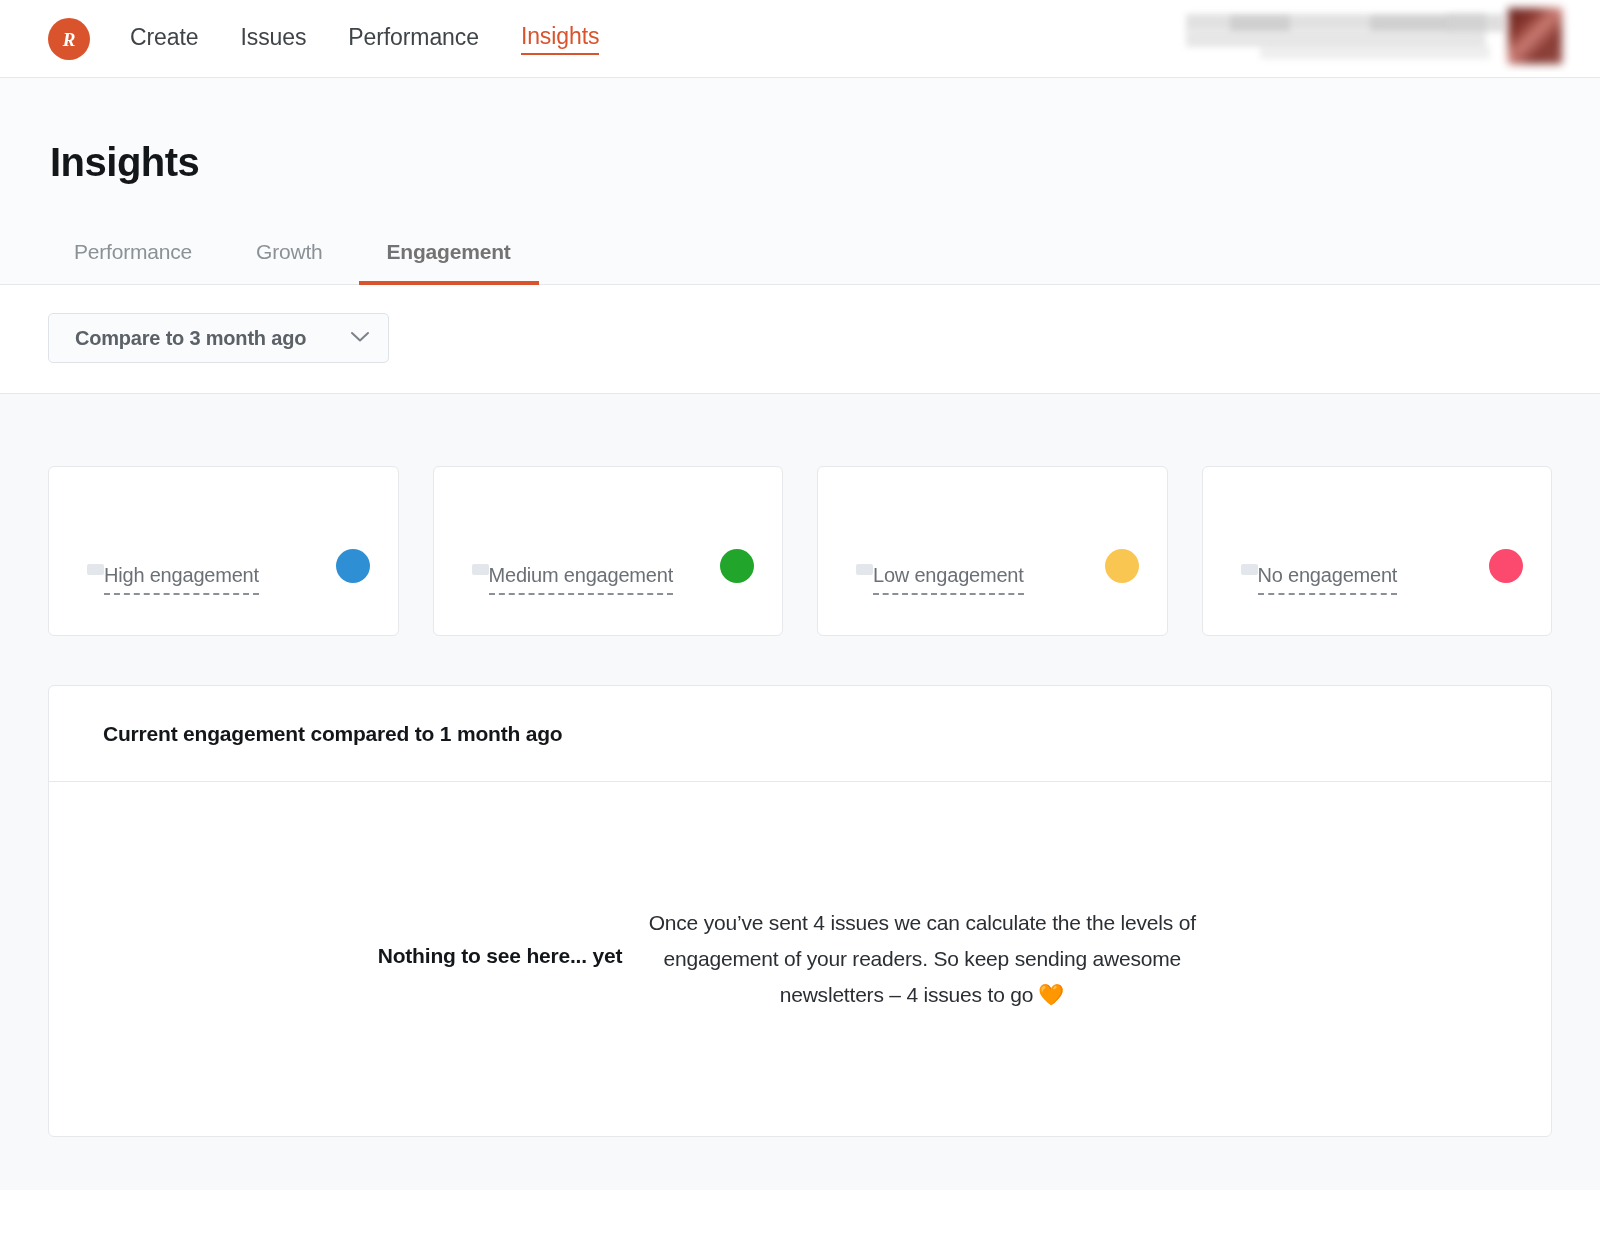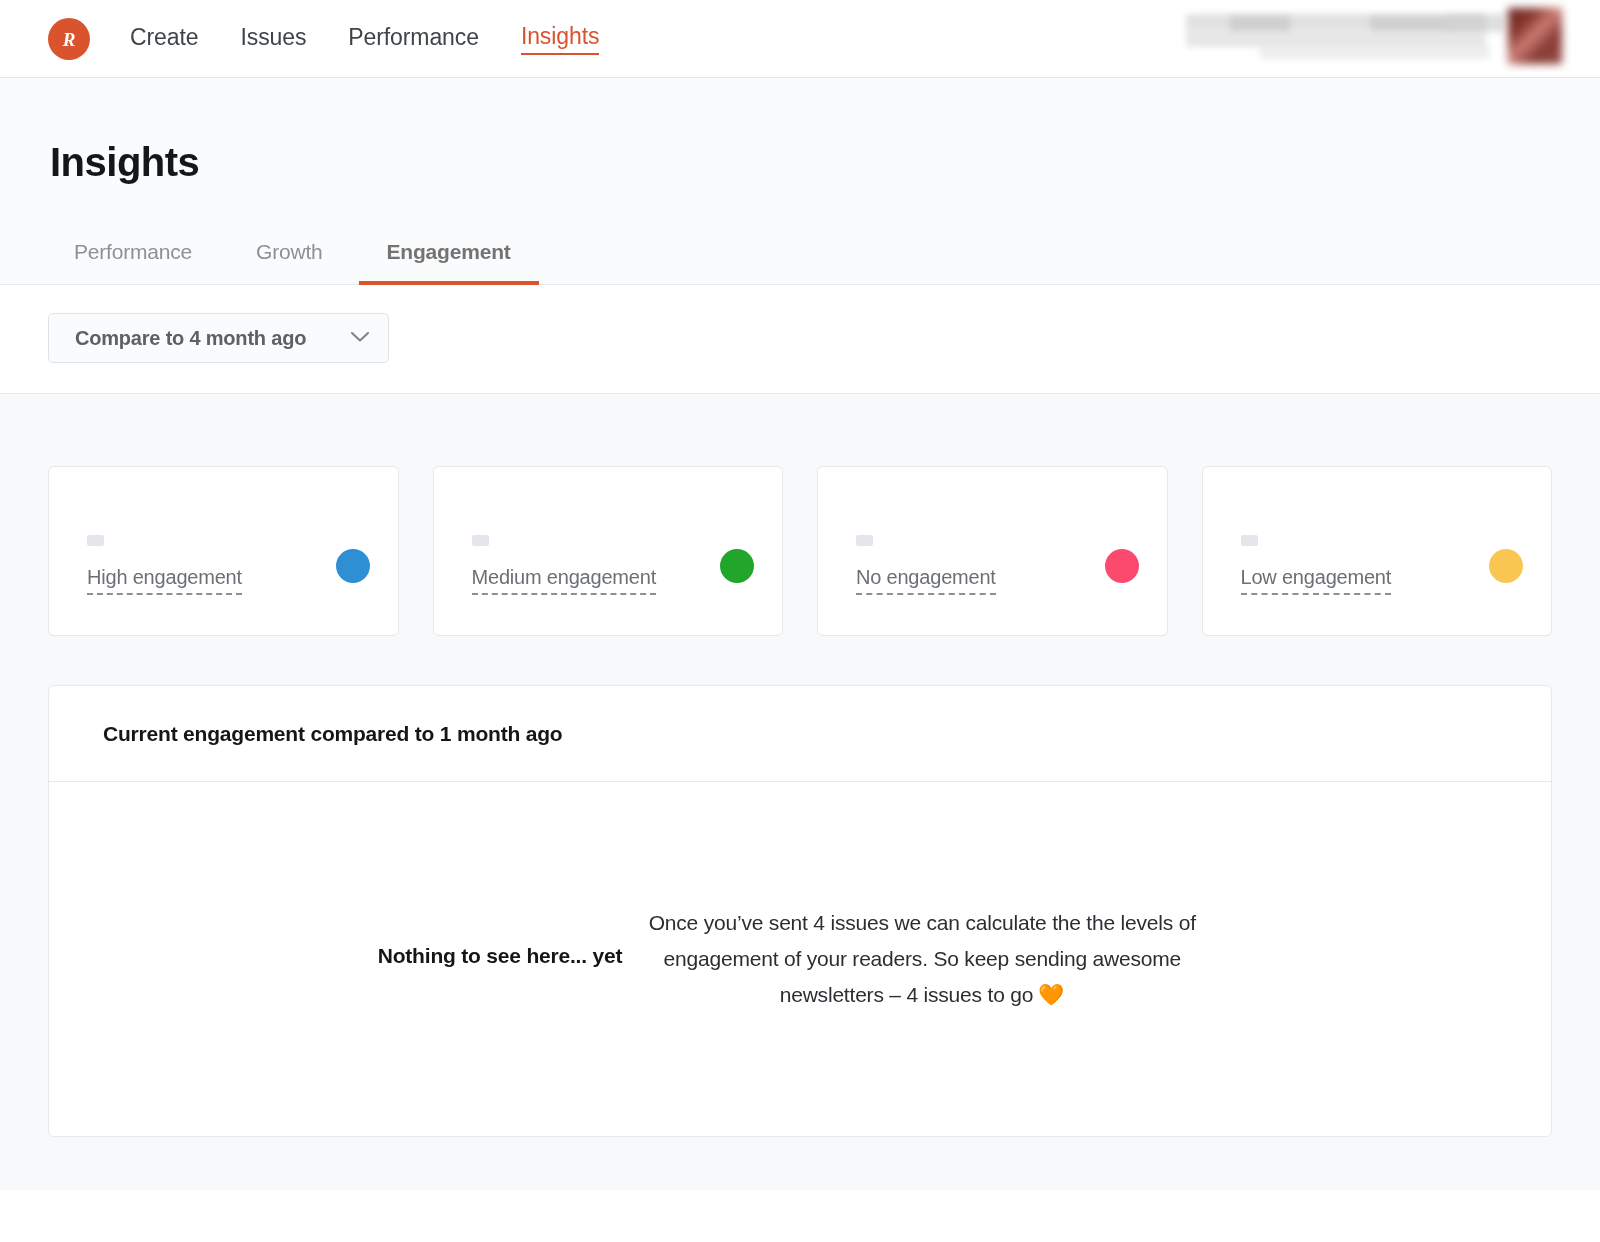--- a/index.html
+++ b/index.html
@@ -169,21 +169,21 @@
   }
   .stat-inner {
     position: absolute;
     left: 38px;
     right: 28px;
     bottom: 40px;
     display: flex;
     align-items: flex-end;
     justify-content: space-between;
   }
-  .stat-text { display: flex; flex-direction: column; }
+  .stat-text { display: flex; flex-direction: row; }
   .skeleton-bar {
     width: 17px;
     height: 11px;
     background: #e3e7eb;
     border-radius: 2px;
     margin-bottom: 20px;
   }
   .stat-label {
     font-size: 20px;
     color: #6b7076;
@@ -278,21 +278,21 @@
 
   <div class="tabs">
     <div class="tab">Performance</div>
     <div class="tab">Growth</div>
     <div class="tab active">Engagement</div>
   </div>
 </div>
 
 <div class="filterbar">
   <div class="select-wrap">
-    <span class="select-label">Compare to 4 month ago</span>
+    <span class="select-label">Compare to 3 month ago</span>
     <span class="chev">
       <svg width="20" height="12" viewBox="0 0 20 12" aria-hidden="true">
         <path d="M2 2 L10 9.5 L18 2" fill="none" stroke="#7c8288" stroke-width="2" stroke-linecap="round" stroke-linejoin="round"></path>
       </svg>
     </span>
   </div>
 </div>
 
 <div class="content">
 
@@ -315,36 +315,36 @@
           <span class="stat-label">Medium engagement</span>
         </div>
         <div class="stat-dot" style="background:#22a52b"></div>
       </div>
     </div>
 
     <div class="stat-card">
       <div class="stat-inner">
         <div class="stat-text">
           <div class="skeleton-bar"></div>
+          <span class="stat-label">Low engagement</span>
+        </div>
+        <div class="stat-dot" style="background:#fac652"></div>
+      </div>
+    </div>
+
+    <div class="stat-card">
+      <div class="stat-inner">
+        <div class="stat-text">
+          <div class="skeleton-bar"></div>
           <span class="stat-label">No engagement</span>
         </div>
         <div class="stat-dot" style="background:#fb4a6e"></div>
       </div>
     </div>
 
-    <div class="stat-card">
-      <div class="stat-inner">
-        <div class="stat-text">
-          <div class="skeleton-bar"></div>
-          <span class="stat-label">Low engagement</span>
-        </div>
-        <div class="stat-dot" style="background:#fac652"></div>
-      </div>
-    </div>
-
   </div>
 
   <div class="panel">
     <div class="panel-head">
       <div class="panel-title">Current engagement compared to 1 month ago</div>
     </div>
     <div class="panel-body">
       <div class="empty-title">Nothing to see here... yet</div>
       <div class="empty-text">Once you’ve sent 4 issues we can calculate the the levels of engagement of your readers. So keep sending awesome newsletters – 4 issues to go 🧡</div>
     </div>

